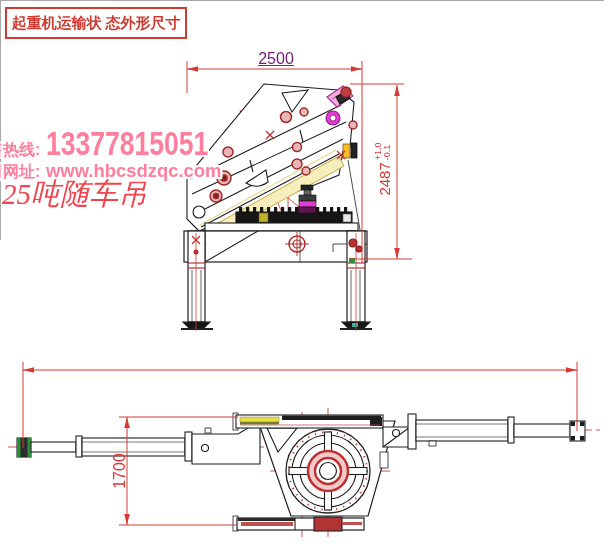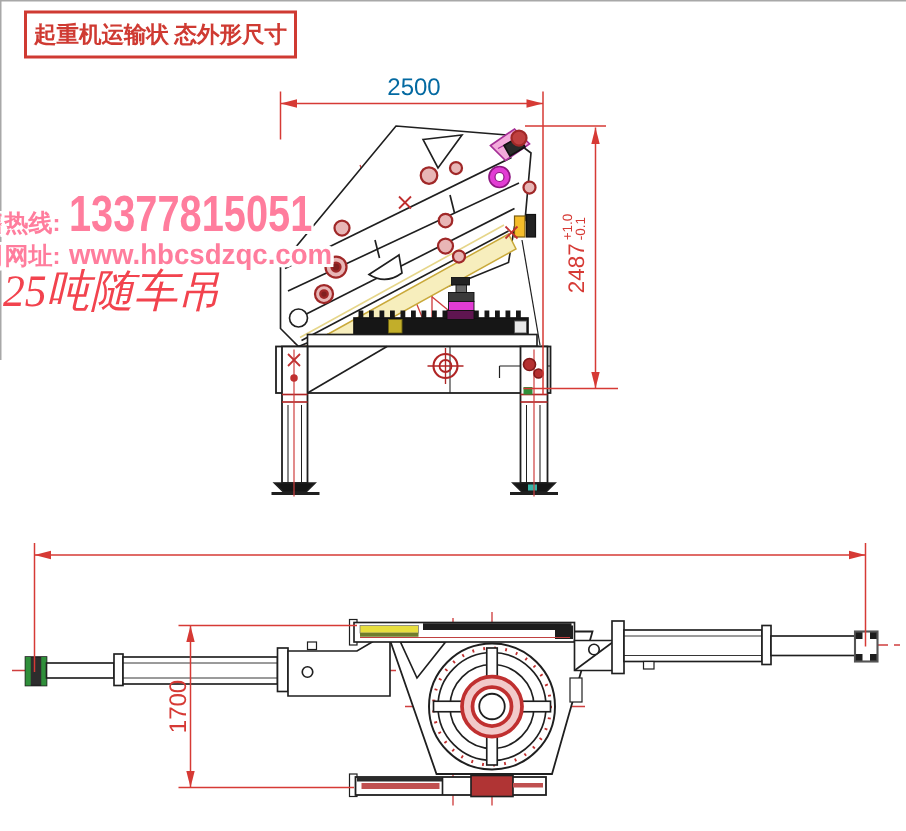--- a/index.html
+++ b/index.html
@@ -2,42 +2,42 @@
 <html><head>
 <meta charset="utf-8">
 <style>
   html,body{margin:0;padding:0;background:#fff;}
   #stage{position:relative;width:604px;height:554px;background:#ffffff;overflow:hidden;
          font-family:"Liberation Sans",sans-serif;}
   #stage svg{position:absolute;left:0;top:0;}
   .edge{position:absolute;background:#a8a8a8;}
 
   
-  .title-box{position:absolute;left:16px;top:7px;width:178px;height:28px;
+  .title-box{position:absolute;left:5px;top:7px;width:178px;height:28px;
     border:2px solid #cf3a32;color:#cf3a32;display:flex;align-items:center;justify-content:center;
     font-family:"Liberation Serif",serif;font-size:15px;font-weight:bold;white-space:pre;}
 
   
   .wm{position:absolute;color:#ff7d9d;white-space:nowrap;
       text-shadow:-2px -2px 0 #fff,2px -2px 0 #fff,-2px 2px 0 #fff,2px 2px 0 #fff,
                   0 -2px 0 #fff,0 2px 0 #fff,-2px 0 0 #fff,2px 0 0 #fff;}
   .wm-line1{left:0;top:124px;display:flex;align-items:baseline;}
   .wm-line1 .lbl{font-size:16px;font-weight:bold;}
   .wm-line1 .num{font-size:34px;font-weight:bold;letter-spacing:0px;
                  transform:scaleX(0.78);transform-origin:left bottom;margin-left:6px;}
   .wm-line2{left:0;top:160px;display:flex;align-items:baseline;}
   .wm-line2 .lbl{font-size:16px;font-weight:bold;}
   .wm-line2 .url{font-size:19px;font-weight:bold;margin-left:6px;transform:scaleX(0.97);transform-origin:left bottom;}
   .wm-prefix{display:inline-block;margin-left:-13px;font-size:16px;font-weight:bold;}
   .product{position:absolute;left:2px;top:174px;color:#f2434e;font-size:30px;
     font-family:"Liberation Serif",serif;font-style:italic;white-space:nowrap;
     transform:scaleX(0.97);transform-origin:left top;}
 
   
-  .dim{position:absolute;color:#0369a1;font-size:16px;text-align:center;line-height:1;}
+  .dim{position:absolute;color:#701a75;font-size:16px;text-align:center;line-height:1;text-decoration:underline;}
   .dim-rot{position:absolute;color:#d63a35;display:flex;align-items:center;justify-content:center;
            transform:rotate(-90deg);line-height:1;}
   .tol{display:inline-flex;flex-direction:column;font-size:9px;line-height:9px;margin-left:2px;
        transform:translateY(-1px);}
   .dim-height-main{font-size:15px;}
   .dim-track{font-size:16px;}
 </style>
 </head>
 <body>
 

